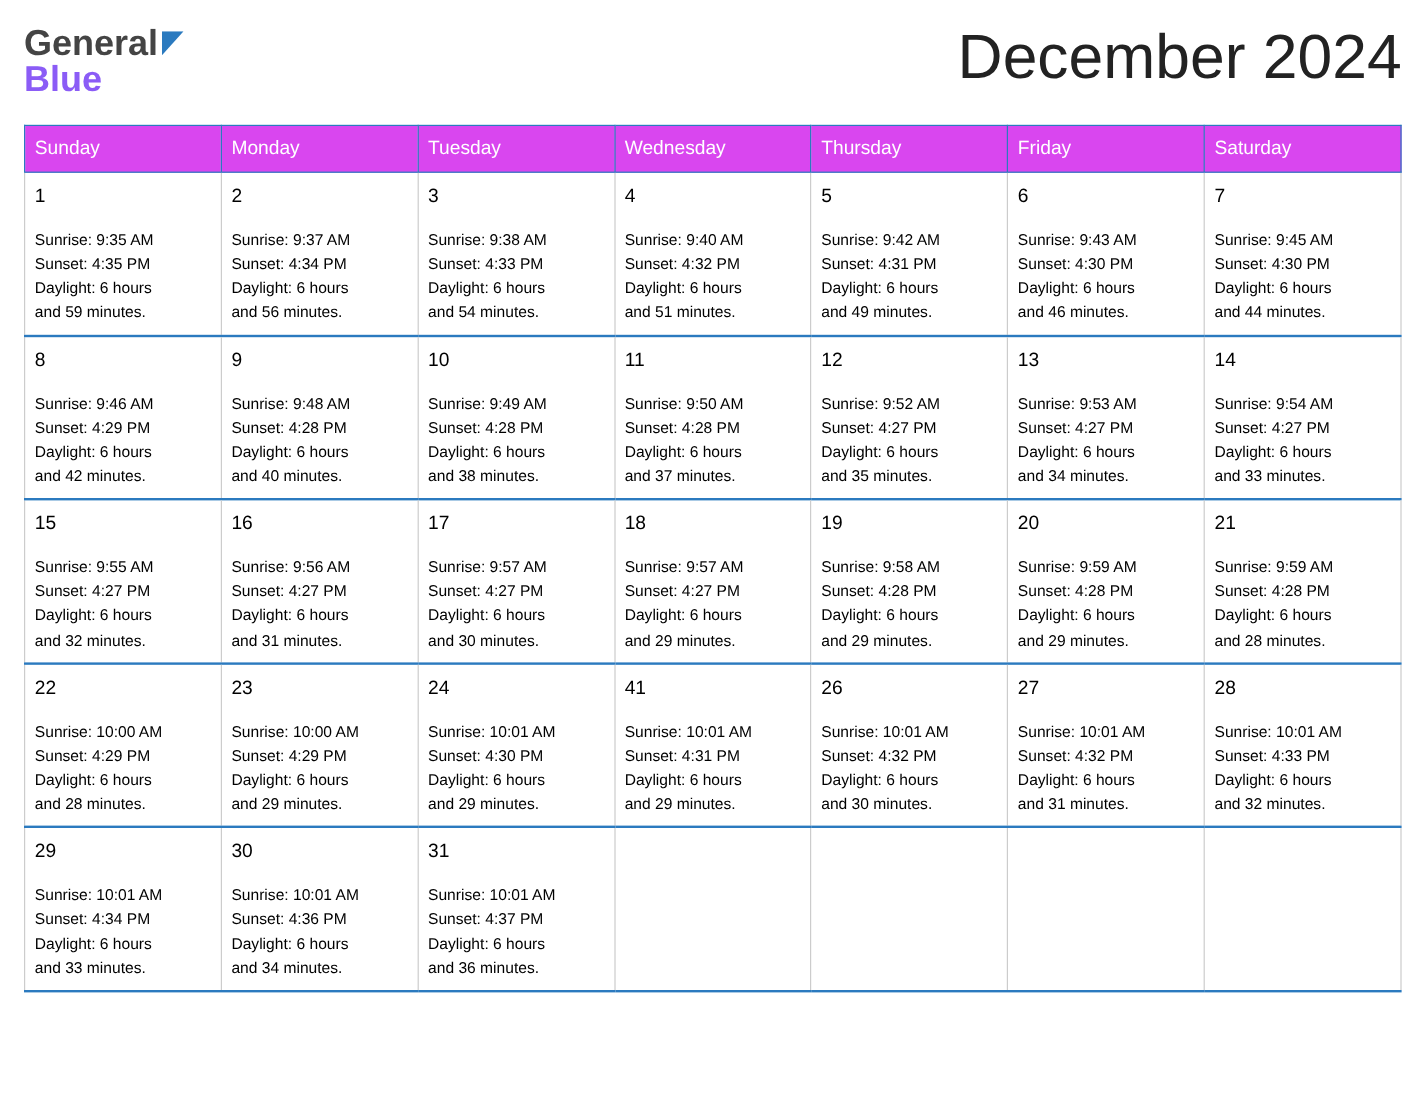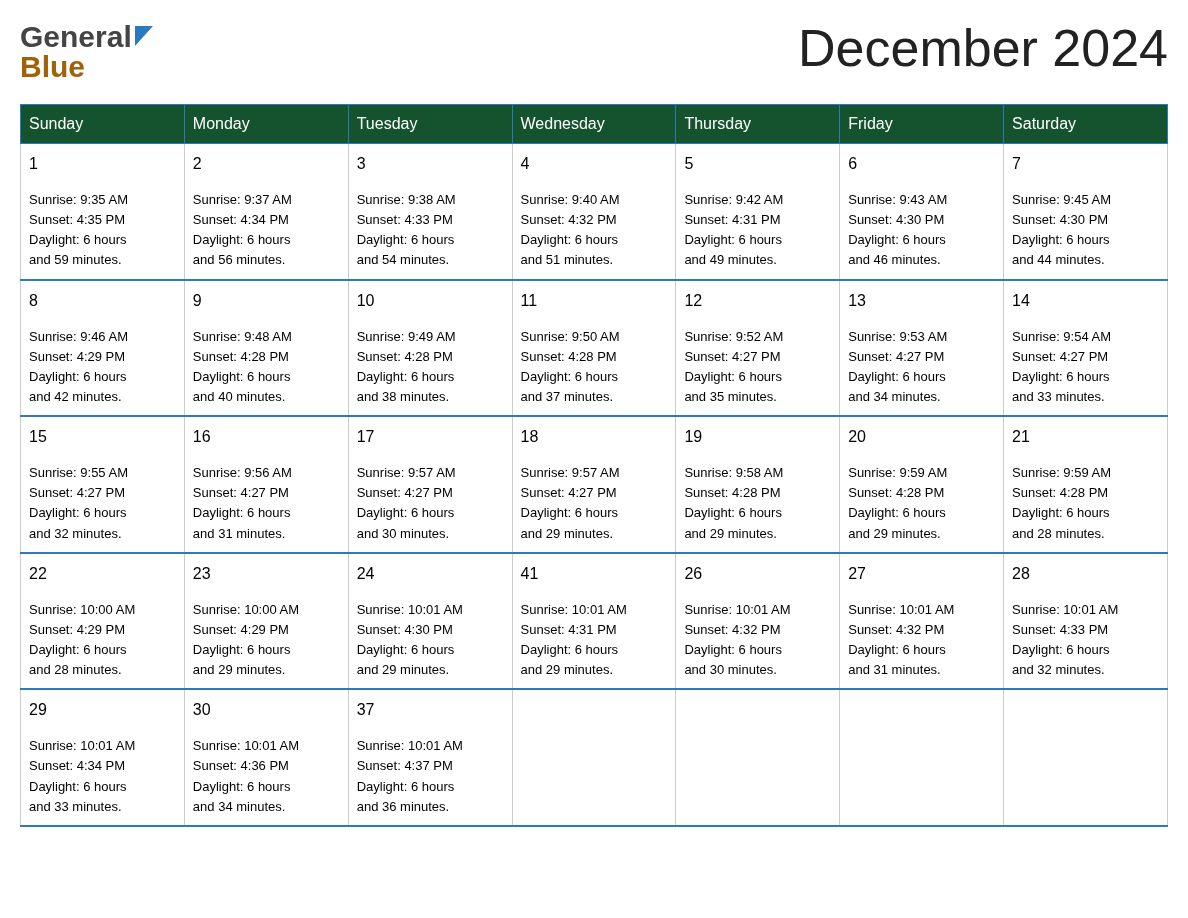--- a/index.html
+++ b/index.html
@@ -34,21 +34,21 @@
       font-size: 22px;
       color: #555;
       margin-top: 4px;
     }
     table {
       width: 100%;
       border-collapse: collapse;
       table-layout: fixed;
     }
     th {
-      background-color: #14532d;
+      background-color: #d946ef;
       color: #fff;
       padding: 10px 8px;
       text-align: left;
       font-size: 16px;
       font-weight: normal;
       border: 1px solid #2b7abf;
     }
     td {
       vertical-align: top;
       padding: 8px;
@@ -83,21 +83,21 @@
 <div class="header">
   <div class="logo">
     <div style="display:flex;align-items:flex-start;">
       <span style="font-size:30px;font-weight:bold;color:#444;">General</span>
       <span style="display:inline-block;margin-left:3px;margin-top:6px;">
         <svg width="18" height="20" viewBox="0 0 18 20">
           <polygon points="0,0 18,0 0,20" fill="#2b7abf"></polygon>
         </svg>
       </span>
     </div>
-    <span style="font-size:30px;font-weight:bold;color:#a16207;display:block;margin-top:-4px;">Blue</span>
+    <span style="font-size:30px;font-weight:bold;color:#8b5cf6;display:block;margin-top:-4px;">Blue</span>
   </div>
   <div class="title-section">
     <div class="month-title">December 2024</div>
   </div>
 </div>
 
 <table>
   <thead>
     <tr>
       <th>Sunday</th>
@@ -233,21 +233,21 @@
       <tr>
         <td>
           <span class="day-num">29</span>
           <div class="day-info"><span>Sunrise: 10:01 AM</span><br><span>Sunset: 4:34 PM</span><br><span>Daylight: 6 hours</span><br><span>and 33 minutes.</span></div>
         </td>
         <td>
           <span class="day-num">30</span>
           <div class="day-info"><span>Sunrise: 10:01 AM</span><br><span>Sunset: 4:36 PM</span><br><span>Daylight: 6 hours</span><br><span>and 34 minutes.</span></div>
         </td>
         <td>
-          <span class="day-num">37</span>
+          <span class="day-num">31</span>
           <div class="day-info"><span>Sunrise: 10:01 AM</span><br><span>Sunset: 4:37 PM</span><br><span>Daylight: 6 hours</span><br><span>and 36 minutes.</span></div>
         </td>
         <td class="empty"></td>
         <td class="empty"></td>
         <td class="empty"></td>
         <td class="empty"></td>
       </tr>
     </tbody>
 </table>
 

